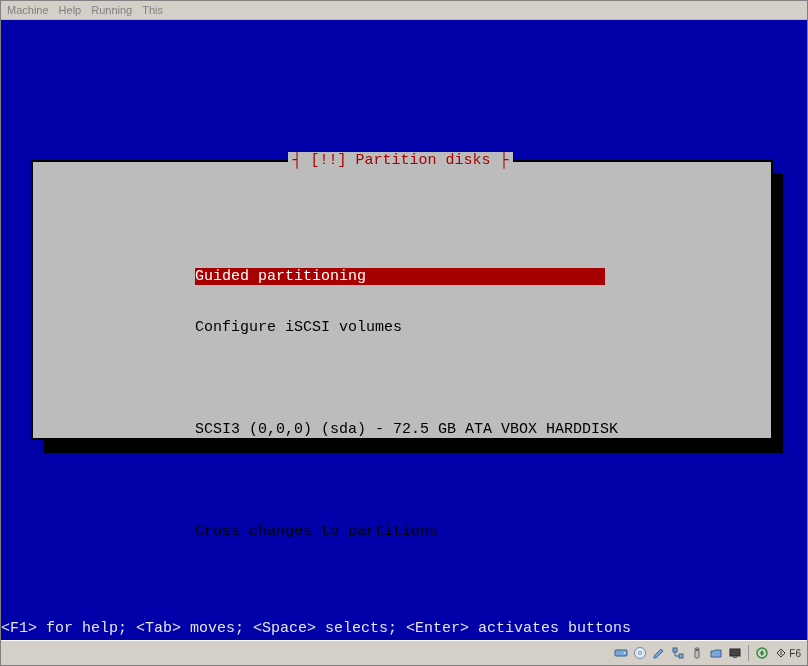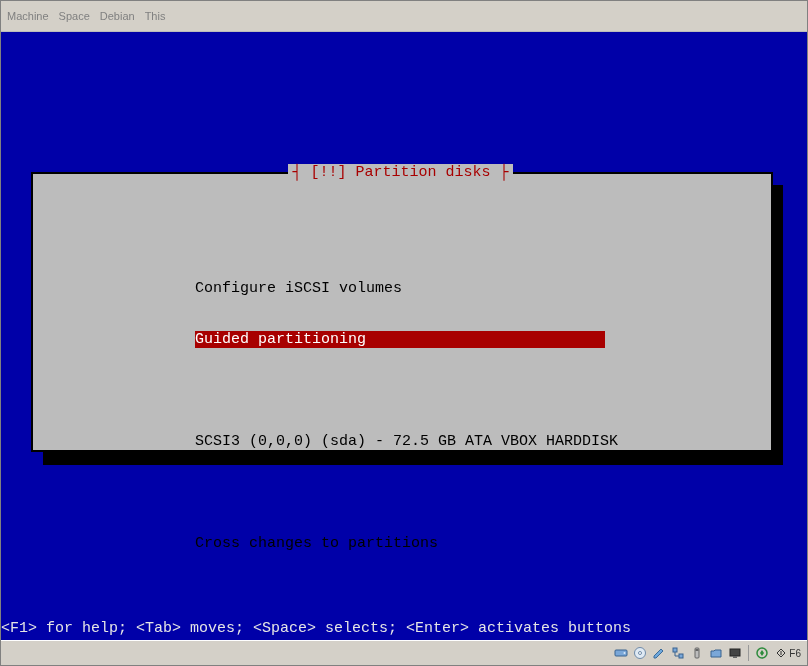--- a/index.html
+++ b/index.html
@@ -56,21 +56,21 @@
     border-right-color: #404040;
     border-bottom-color: #404040;
     display: flex; align-items: center; justify-content: center;
     font-family: Arial;
     font-size: 9px;
     font-weight: bold;
     color: #000;
     margin-right: 1px;
   }
   .menubar {
-    height: 31px;
+    height: 19px;
     background: #d4d0c8;
     display: flex;
     align-items: center;
     gap: 10px;
     padding-left: 6px;
     color: #808080;
     border-bottom: 1px solid #bbb;
   }
   .menubar span { cursor: default; }
   
@@ -160,35 +160,35 @@
   .status-text { color: #333; padding: 0 2px; display:flex; align-items:center; gap:2px;}
 </style>
 </head>
 <body>
 
 <div class="vbox-window">
 
 
   <div class="menubar">
     <span>Machine</span>
-    <span>Space</span>
-    <span>Debian</span>
+    <span>Help</span>
+    <span>Running</span>
     <span>This</span>
   </div>
 
   <div class="guest">
     <div class="dlg-shadow"></div>
     <div class="dialog">
       <div class="dlg-title-wrap">
         <span class="dlg-title">┤ <span>[!!] Partition disks</span> ├</span>
       </div>
       <div class="dlg-body">
         <div class="menu-list">
+          <div class="menu-item selected">Guided partitioning</div>
           <div class="menu-item">Configure iSCSI volumes</div>
-          <div class="menu-item selected">Guided partitioning</div>
           <div class="menu-gap"></div>
           <div class="menu-item">SCSI3 (0,0,0) (sda) - 72.5 GB ATA VBOX HARDDISK</div>
           <div class="menu-gap"></div>
           <div class="menu-item">Cross changes to partitions</div>
           
         </div>
         
       </div>
     </div>
     <div class="helpbar">&lt;F1&gt; for help; &lt;Tab&gt; moves; &lt;Space&gt; selects; &lt;Enter&gt; activates buttons</div>

